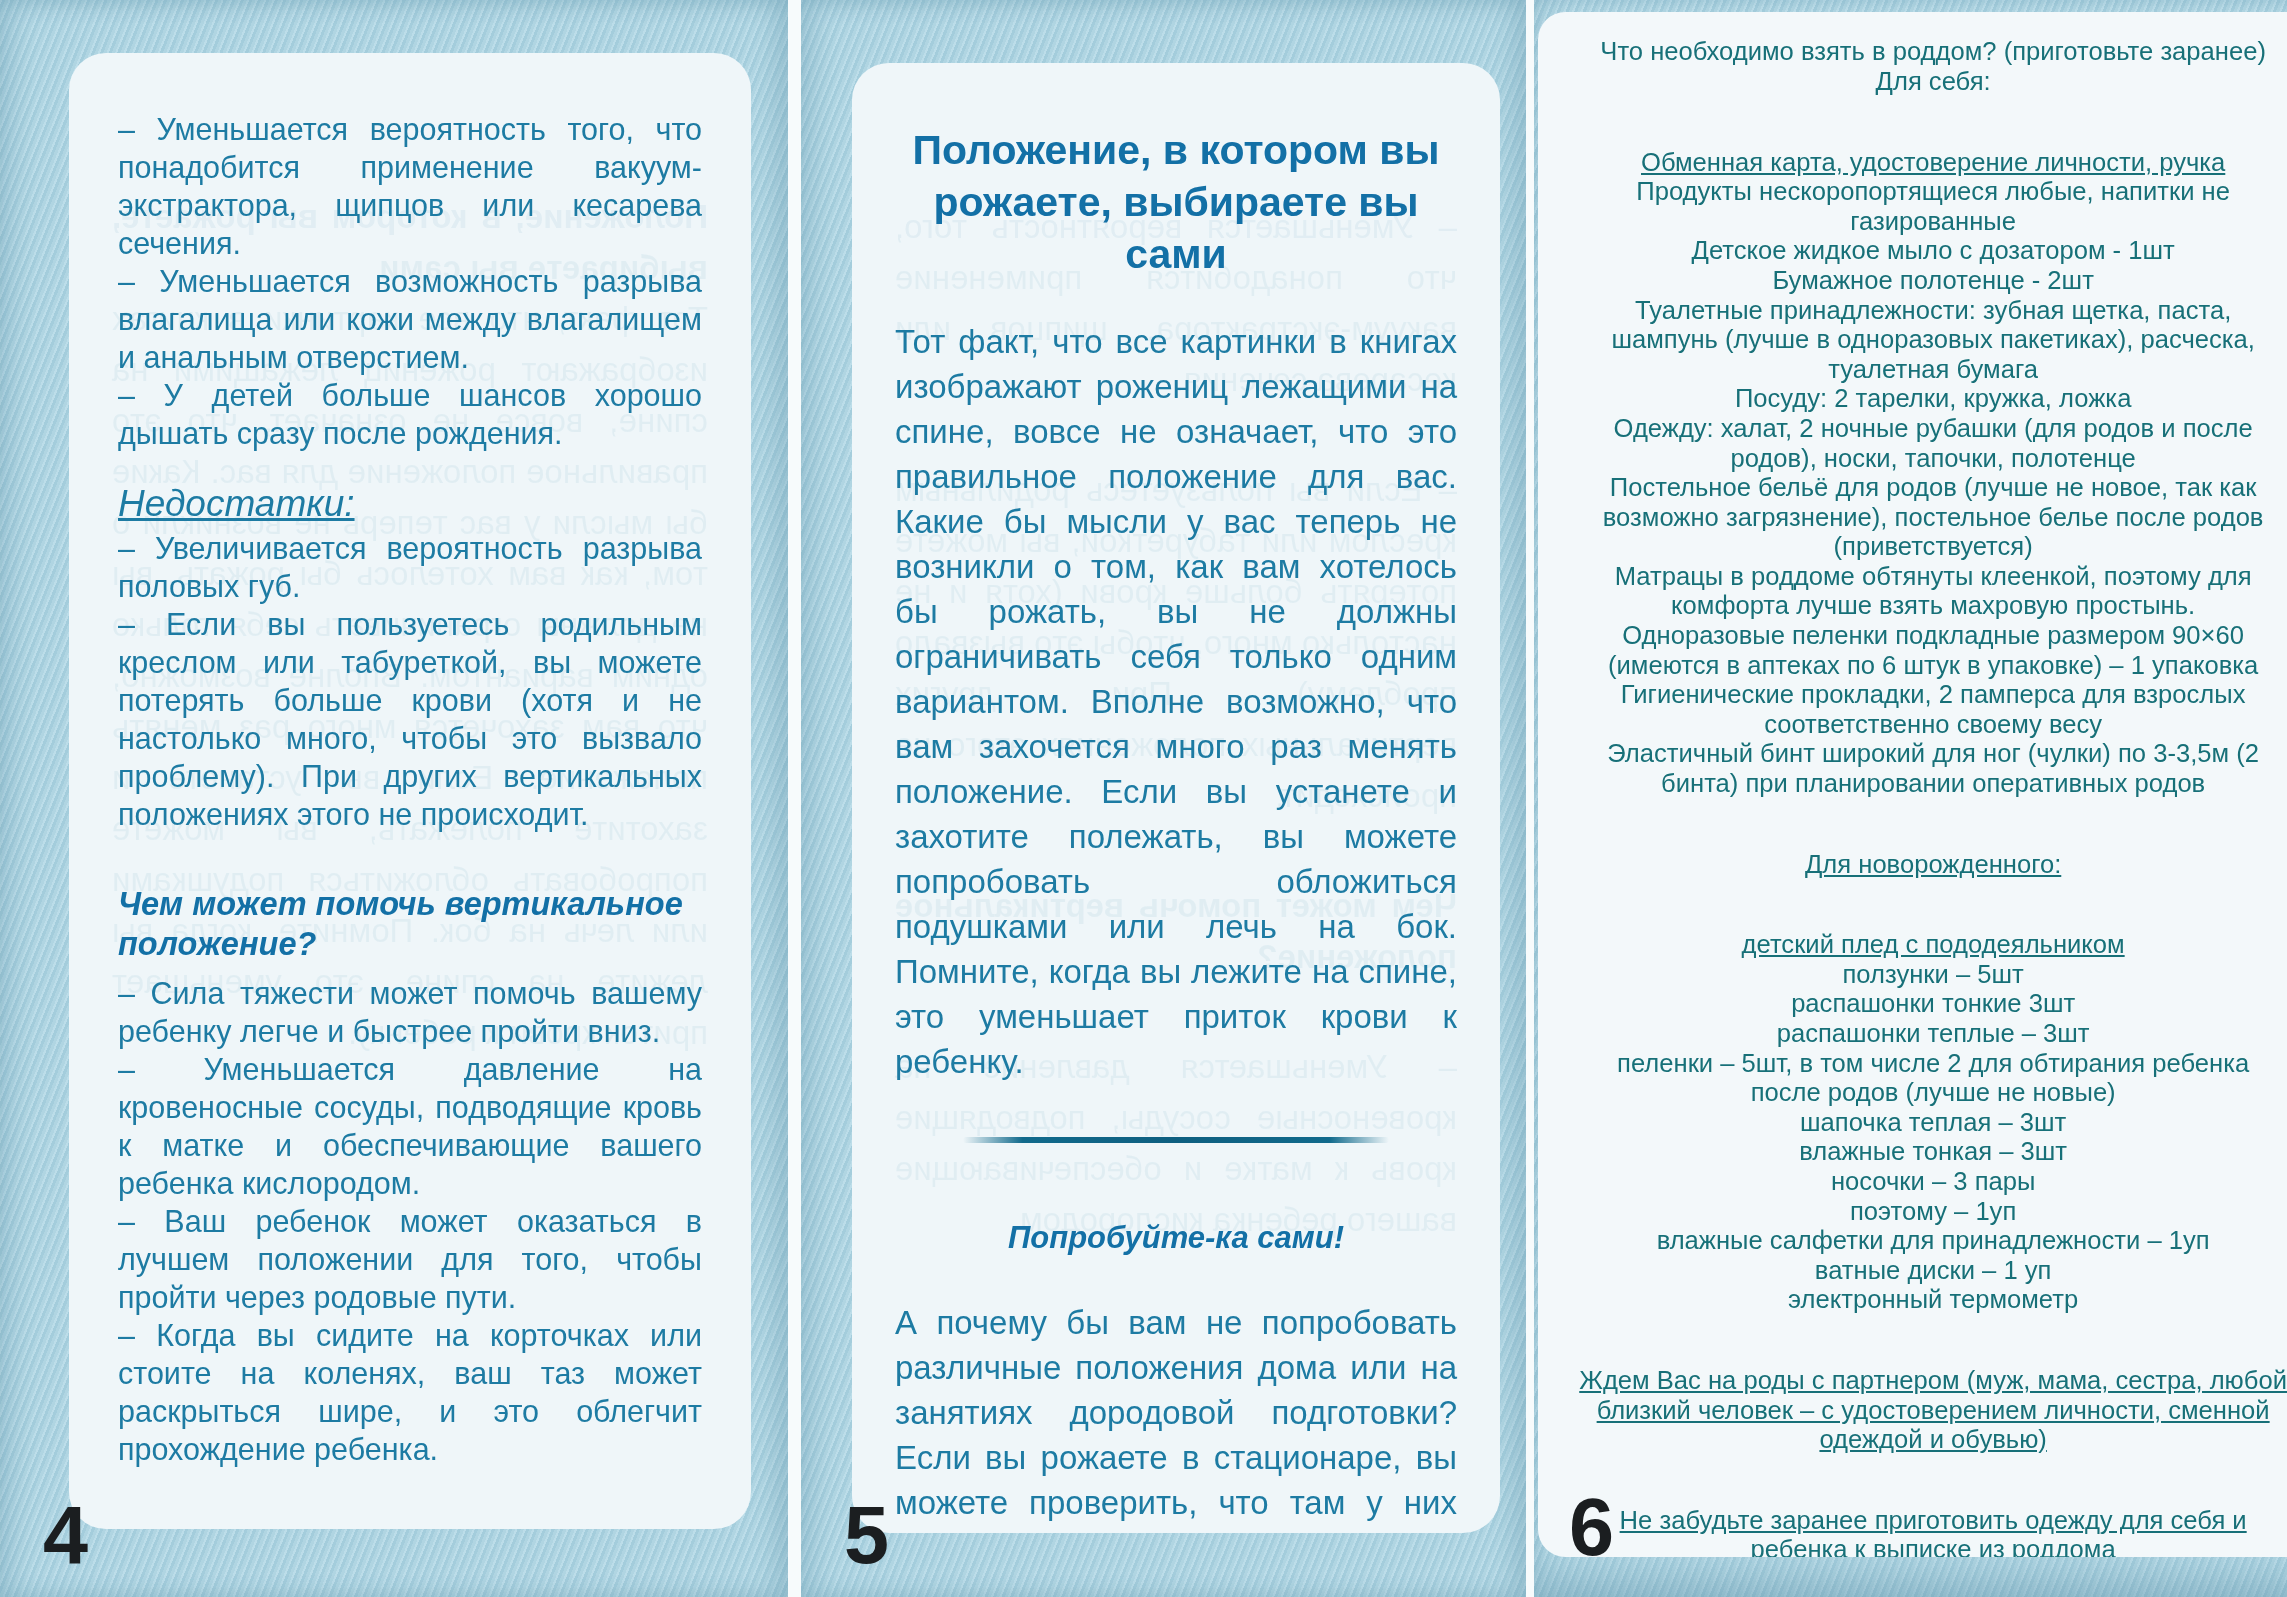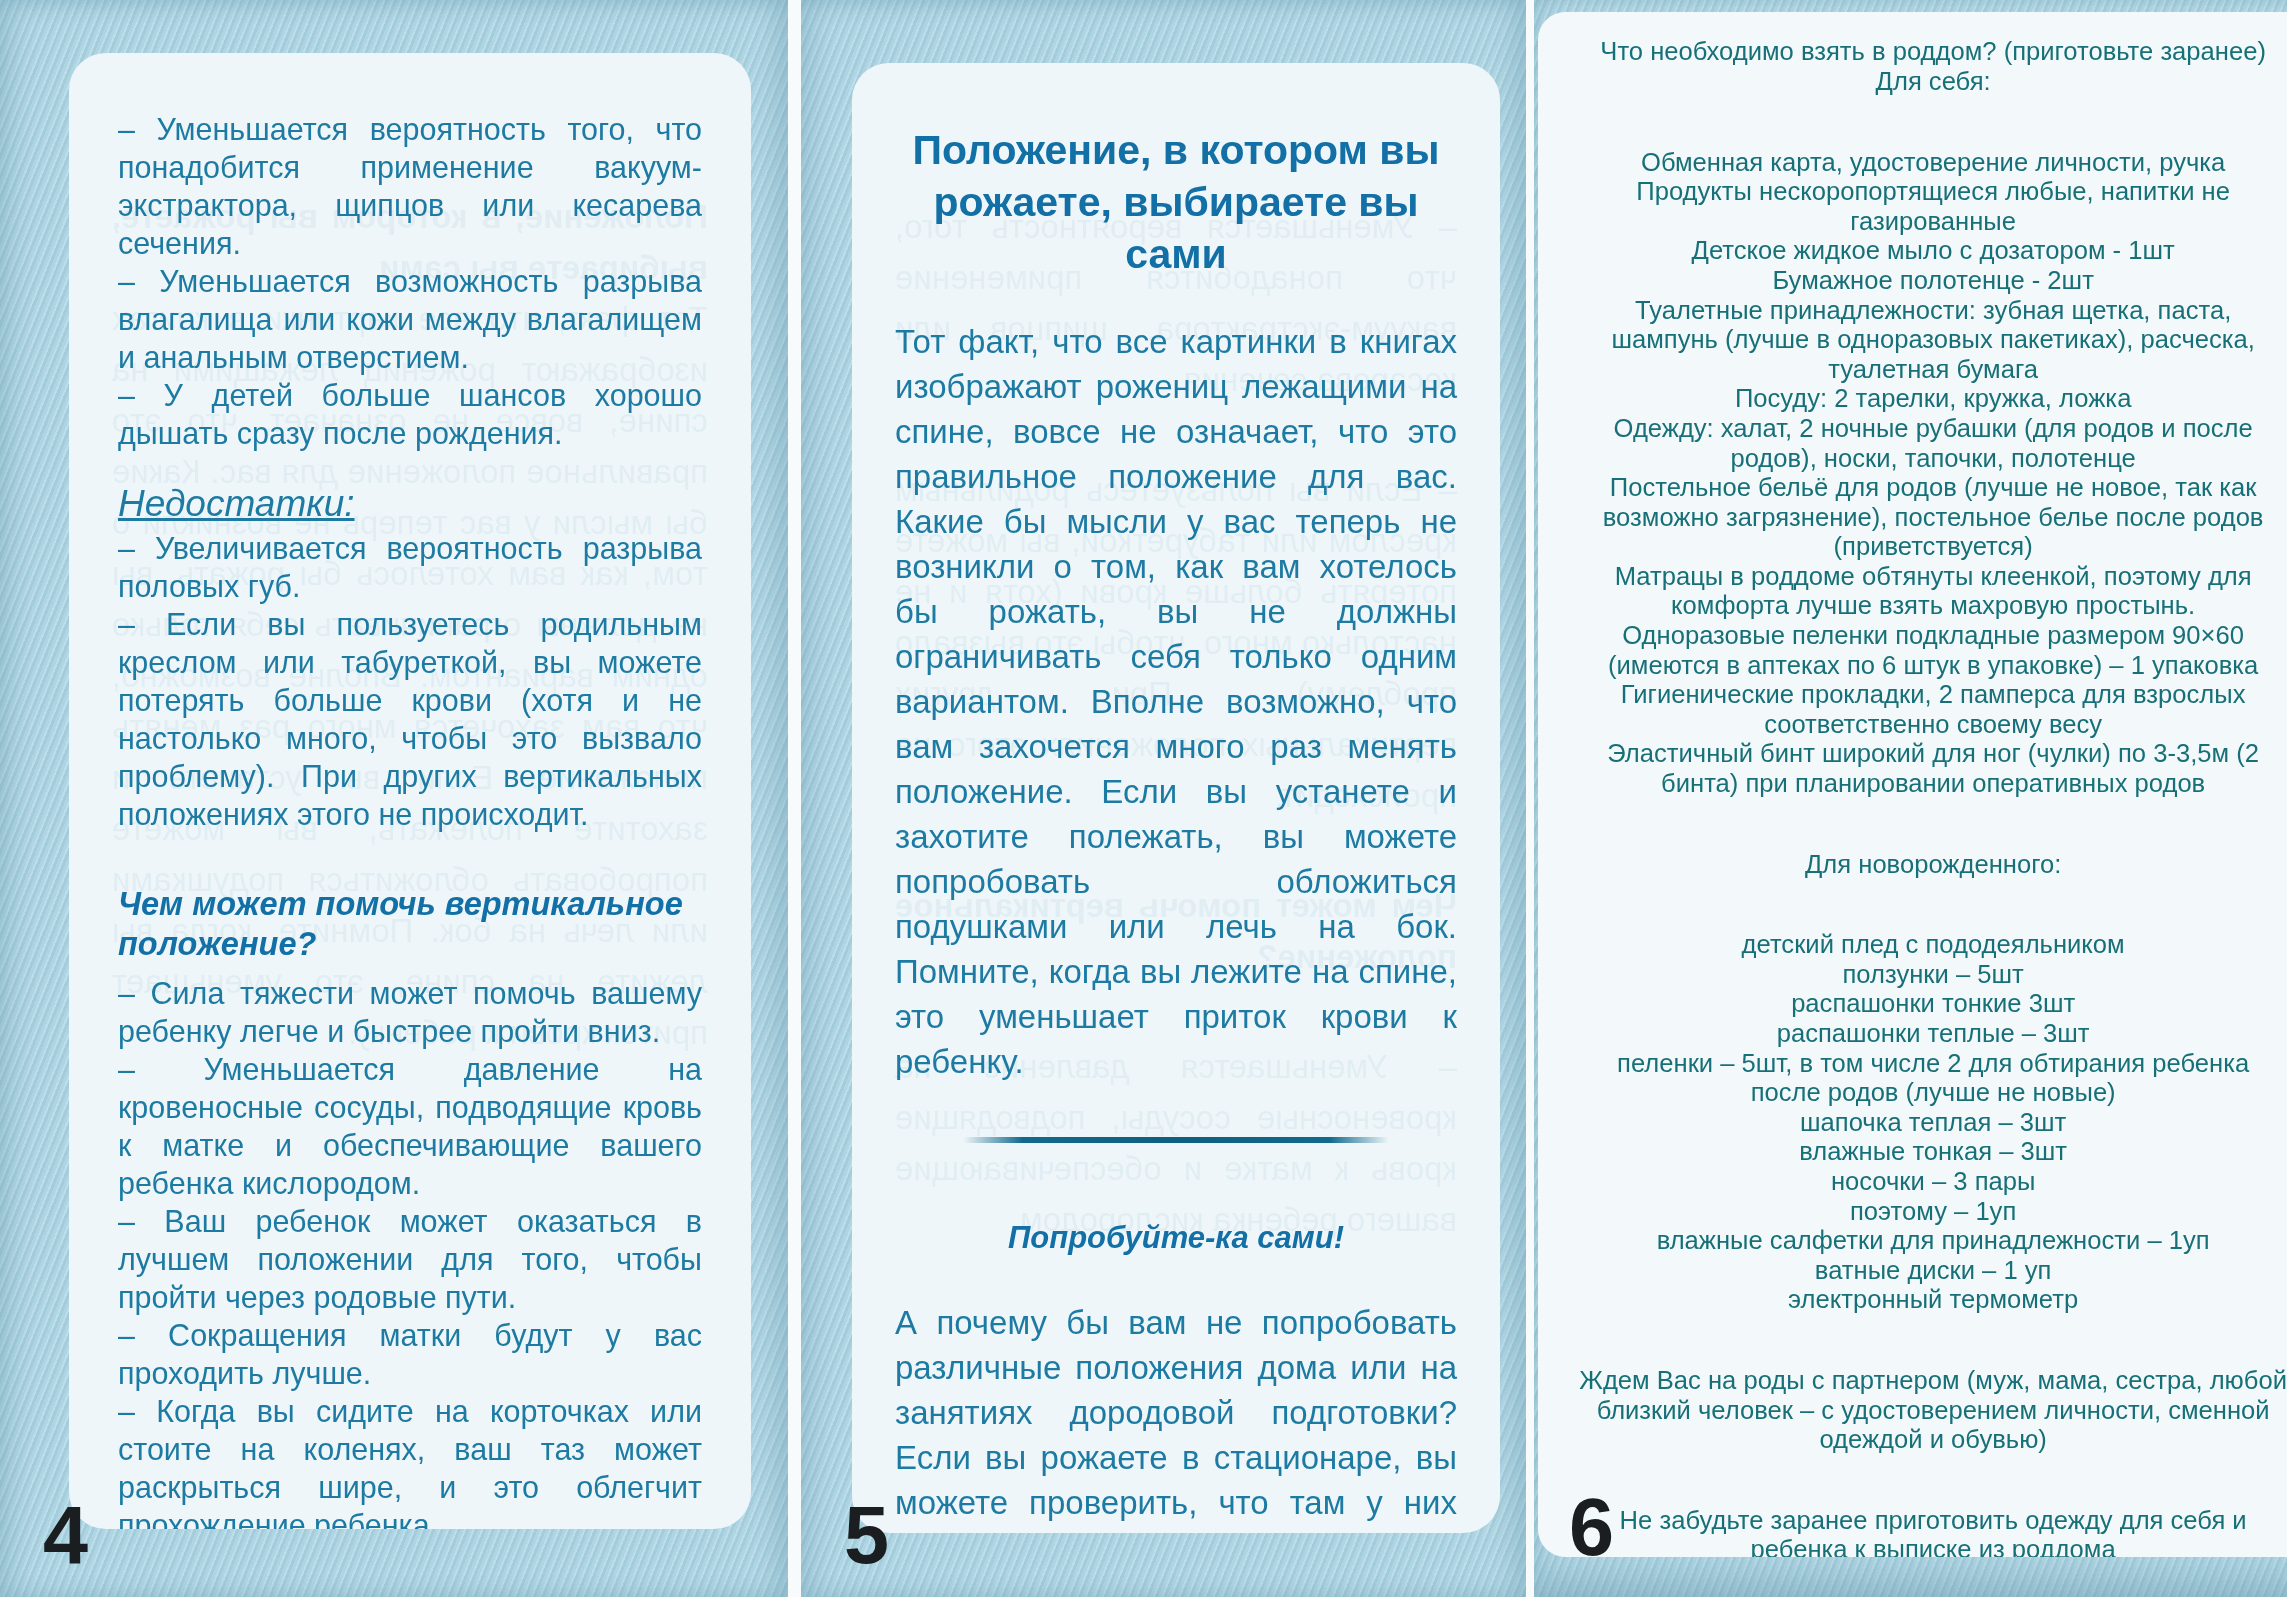--- a/index.html
+++ b/index.html
@@ -70,21 +70,21 @@
     background:linear-gradient(90deg,rgba(16,104,134,0) 0%,#116a8c 14%,#0e5f80 50%,#116a8c 86%,rgba(16,104,134,0) 100%);
   }
   .p5-try-heading{
     font-size:31px;line-height:47px;font-weight:bold;font-style:italic;text-align:center;
     color:var(--heading-blue);margin:71px 19.7px 0;
   }
   
   .card6 .content{padding:25.6px 9.9px 0;color:var(--panel3-text);
     font-size:25.6px;line-height:29.6px;text-align:center;}
   .card6 .line{margin:0 auto;max-width:709px;}
-  .gap-top{margin-top:51px !important;}
+  .gap-top{margin-top:51px !important;text-decoration:underline;}
   
   .pagenum{
     position:absolute;left:43px;bottom:21.7px;z-index:2;
     font-size:81px;font-weight:bold;line-height:1;color:var(--page-number);
   }
   #panel6 .pagenum{left:35px;bottom:29.6px;}
   
   .fold-gap{position:absolute;top:0;bottom:0;width:12.8px;background:#f7fbfc;}
   #gap1{left:788px;}
   #gap2{left:1526px;width:7.9px;}
@@ -106,21 +106,20 @@
         <p>– У детей больше шансов хорошо дышать сразу после рождения.</p>
 
         <h3 class="subhead-underline">Недостатки:</h3>
         <p>– Увеличивается вероятность разрыва половых губ.</p>
         <p>– Если вы пользуетесь родильным креслом или табуреткой, вы можете потерять больше крови (хотя и не настолько много, чтобы это вызвало проблему). При других вертикальных положениях этого не происходит.</p>
 
         <h3 class="subhead-bold">Чем может помочь вертикальное положение?</h3>
         <p>– Сила тяжести может помочь вашему ребенку легче и быстрее пройти вниз.</p>
         <p>– Уменьшается давление на кровеносные сосуды, подводящие кровь к матке и обеспечивающие вашего ребенка кислородом.</p>
         <p>– Ваш ребенок может оказаться в лучшем положении для того, чтобы пройти через родовые пути.</p>
-        <p>– Сокращения матки будут у вас проходить лучше.</p>
         <p>– Когда вы сидите на корточках или стоите на коленях, ваш таз может раскрыться шире, и это облегчит прохождение ребенка.</p>
       </div>
     </div>
     <div class="pagenum">4</div>
   </section>
   <div class="fold-gap" id="gap1"></div>
 
   <section class="panel" id="panel5">
     <div class="card card5">
       <div class="bleed" aria-hidden="true">

